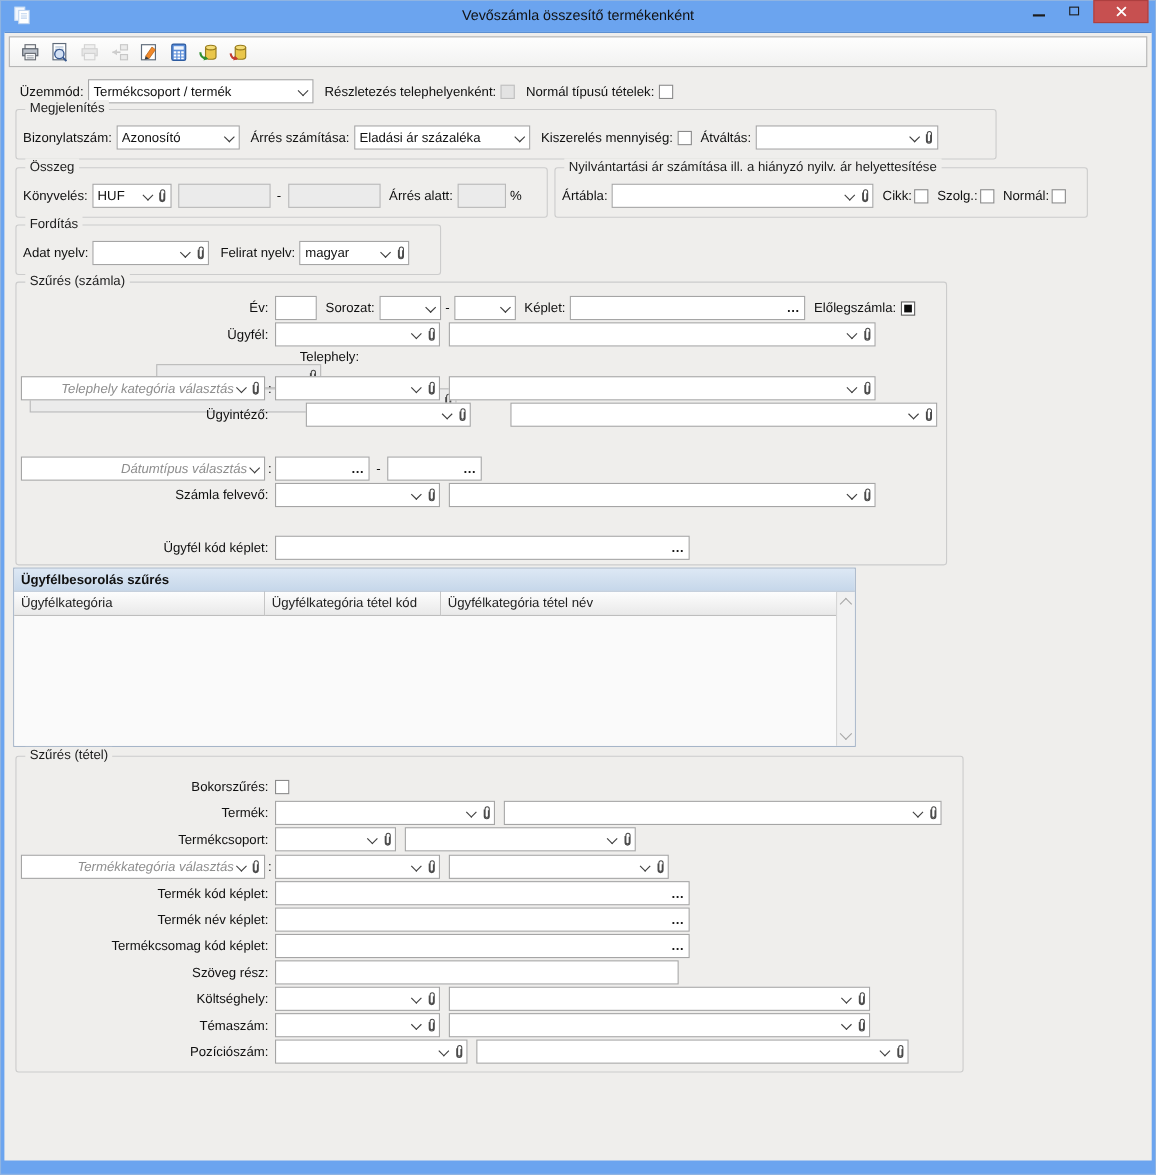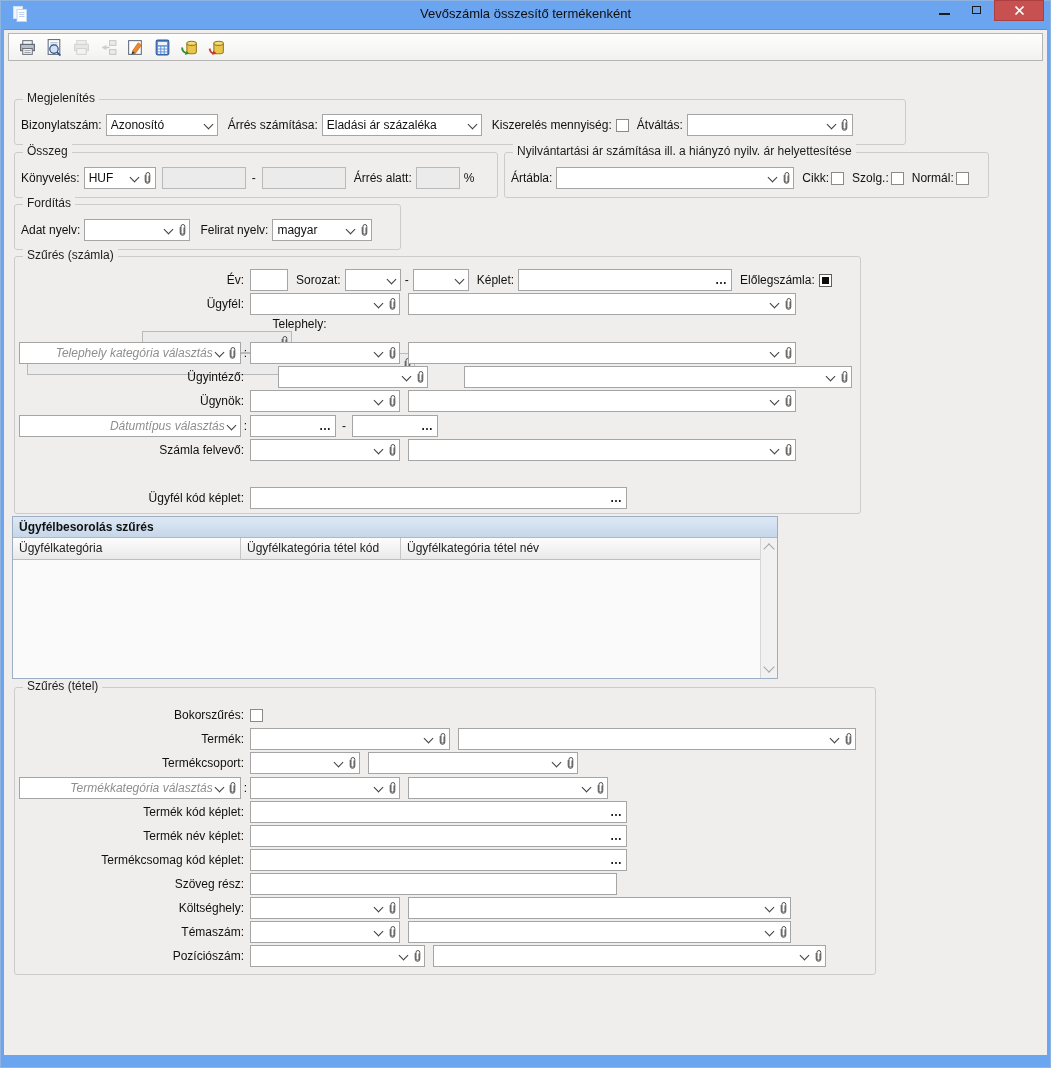--- a/index.html
+++ b/index.html
@@ -159,20 +159,31 @@
       <span class="tbtn">
         <svg width="19" height="19" viewBox="0 0 18 18">
             <path d="M6.5 5 v8 a4.5 2 0 0 0 9 0 v-8" fill="#e9c64b" stroke="#977b1d"></path>
             <ellipse cx="11" cy="5" rx="4.5" ry="2" fill="#f4dc77" stroke="#977b1d"></ellipse>
             <path d="M8 14.5 q-5 0.5 -5.5 -4.5" fill="none" stroke="#c23b2e" stroke-width="1.8"></path>
             <polygon points="8.9,14.5 4.9,16 6,12.1" fill="#c23b2e"></polygon>
           </svg>
       </span>
     </div>
 
+    <div class="grow" style="left:14px;top:42px;">
+      <span class="lbl">Üzemmód:</span>
+      <span class="combo no-clip ml4" style="width:205px;">
+          <span class="cmb-text">Termékcsoport / termék</span>
+          <span class="dd-arrow"></span>
+        </span>
+      <span class="lbl ml10">Részletezés telephelyenként:</span>
+      <span class="cb dis ml4"></span>
+      <span class="lbl ml10">Normál típusú tételek:</span>
+      <span class="cb ml4"></span>
+    </div>
 
     <div class="group" style="left:10px;top:69px;width:890px;height:44px;">
       <span class="group-legend">Megjelenítés</span>
       <div class="grow" style="top:14px;">
         <span class="lbl ml3">Bizonylatszám:</span>
         <span class="combo no-clip ml4" style="width:112px;">
             <span class="cmb-text">Azonosító</span>
             <span class="dd-arrow"></span>
           </span>
         <span class="lbl ml10">Árrés számítása:</span>
@@ -380,41 +391,20 @@
             <span class="cmb-text"></span>
             <span class="dd-arrow"></span>
             <span class="clip">
               <svg width="9" height="14" viewBox="0 0 9 14">
                 <path d="M2.2 4 L2.2 10 A2.3 2.3 0 0 0 6.8 10 L6.8 3.4 A1.9 1.9 0 0 0 3 3.4 L3 9.6 A1.5 1.5 0 0 0 6 9.6 L6 4.6" fill="none" stroke="#4a4a4a" stroke-width="0.95"></path>
               </svg>
             </span>
           </span>
       </div>
 
-      <div class="grow" style="top:133px;">
-        <span class="lcell">Ügynök:</span>
-        <span class="combo" style="width:150px;">
-            <span class="cmb-text"></span>
-            <span class="dd-arrow"></span>
-            <span class="clip">
-              <svg width="9" height="14" viewBox="0 0 9 14">
-                <path d="M2.2 4 L2.2 10 A2.3 2.3 0 0 0 6.8 10 L6.8 3.4 A1.9 1.9 0 0 0 3 3.4 L3 9.6 A1.5 1.5 0 0 0 6 9.6 L6 4.6" fill="none" stroke="#4a4a4a" stroke-width="0.95"></path>
-              </svg>
-            </span>
-          </span>
-        <span class="combo ml8" style="width:388px;">
-            <span class="cmb-text"></span>
-            <span class="dd-arrow"></span>
-            <span class="clip">
-              <svg width="9" height="14" viewBox="0 0 9 14">
-                <path d="M2.2 4 L2.2 10 A2.3 2.3 0 0 0 6.8 10 L6.8 3.4 A1.9 1.9 0 0 0 3 3.4 L3 9.6 A1.5 1.5 0 0 0 6 9.6 L6 4.6" fill="none" stroke="#4a4a4a" stroke-width="0.95"></path>
-              </svg>
-            </span>
-          </span>
-      </div>
 
       <div class="grow" style="top:158px;">
         <span class="lcell wcombo">
           <span class="combo ph no-clip" style="width:222px;">
               <span class="cmb-text">Dátumtípus választás</span>
               <span class="dd-arrow"></span>
             </span>
           <span class="colon">:</span>
         </span>
         <span class="ebox" style="width:86px;">

